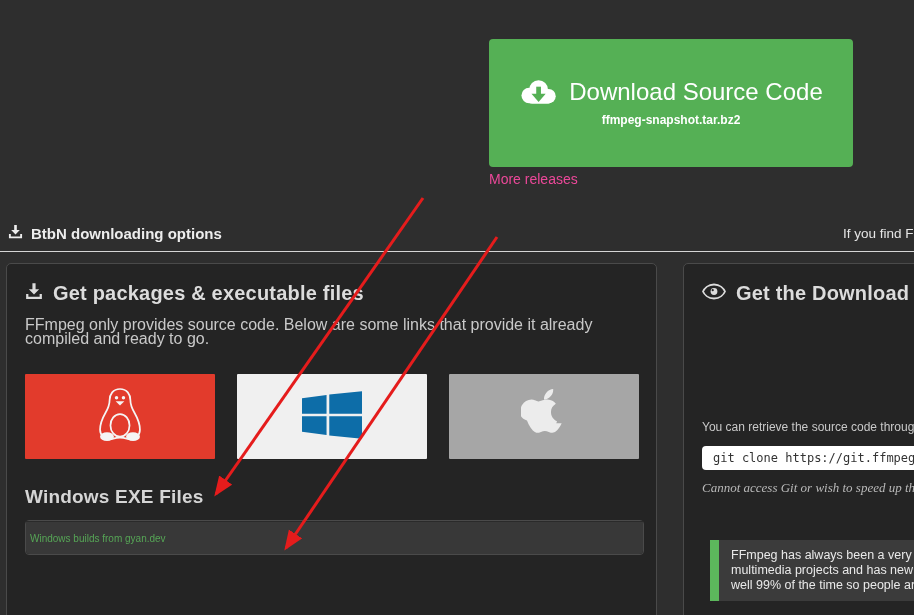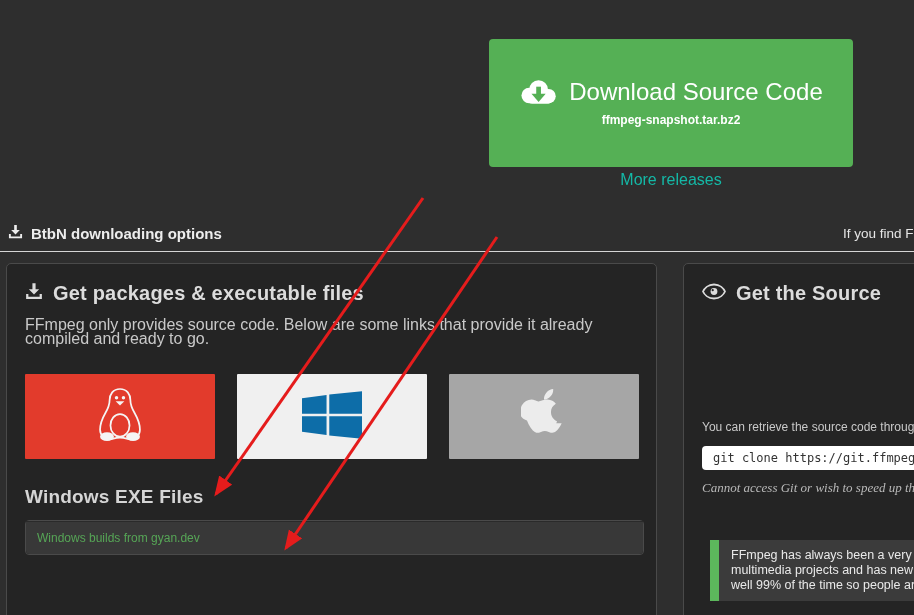--- a/index.html
+++ b/index.html
@@ -15,22 +15,22 @@
     position:absolute; left:489px; top:39px; width:364px; height:128px;
     background:#55b055; border:none; border-radius:4px; color:#fff;
     display:flex; flex-direction:column; align-items:center; justify-content:center;
     cursor:pointer; padding:0;
   }
   .hero-title { display:flex; align-items:center; gap:12px; font-size:24px; line-height:1.1; }
   .hero-title svg { display:block; }
   .hero-sub { font-size:12px; font-weight:bold; margin-top:7px;text-align:center; }
 
   .more-releases {
-    position:absolute; left:489px; top:171px; width:364px; text-align:center;
-    color:#14b8a6; font-size:16px; cursor:pointer; text-decoration:none;
+    position:absolute; left:489px; top:171px; width:364px; text-align:left;
+    color:#ec4899; font-size:14px; cursor:pointer; text-decoration:none;
   }
 
   
   .options-title {
     position:absolute; left:8px; top:224px;
     display:flex; align-items:center; gap:8px;
     color:#ededed; font-weight:bold; font-size:15px;
   }
   .donate-note {
     position:absolute; left:843px; top:226px;
@@ -60,22 +60,22 @@
     cursor:pointer; border-radius:1px;
   }
   .platform-linux   { background:#e23b2c; }
   .platform-windows { background:#f0f0f0; }
   .platform-mac     { background:#a6a6a6; }
 
   .subheading { margin-top:26px; font-size:19px; font-weight:bold; color:#d5d5d5; line-height:23px; letter-spacing:0.2px; }
 
   .link-list { margin-top:12px; border:1px solid #4a4a4a; border-radius:4px; }
   .link-row {
-    height:33px; display:flex; align-items:center; padding-left:11px;
-    background:#383838; font-size:12px; color:#56a556; cursor:pointer;
+    height:33px; display:flex; align-items:center; padding-left:4px;
+    background:#383838; font-size:10px; color:#56a556; cursor:pointer;
   }
   .link-row:first-child { border-radius:4px 4px 0 0; }
   .link-row:last-child  { border-radius:0 0 4px 4px; border-top:1px solid #2a2a2a; }
 
   
   .src-intro { margin-top:115px; font-size:12px; color:#c9c9c9; white-space:nowrap; }
   .code-box {
     margin-top:11px; width:640px; background:#ffffff; border-radius:4px;
     padding:5px 11px; font-family:"DejaVu Sans Mono", monospace;
     font-size:12px; color:#333; white-space:nowrap;
@@ -190,21 +190,21 @@
 
 <div class="panel panel-right">
   <h3 class="panel-h">
     <span>
       <svg width="24" height="17" viewBox="0 0 24 16">
         <path d="M12 1 C6 1 2.3 5 1 8 c1.3 3 5 7 11 7 s9.7-4 11-7 c-1.3-3-5-7-11-7 z" fill="none" stroke="#dcdcdc" stroke-width="1.8"></path>
         <circle cx="12" cy="8" r="3.4" fill="#dcdcdc"></circle>
         <circle cx="10.7" cy="6.7" r="1.1" fill="#242424"></circle>
       </svg>
     </span>
-    <span>Get the Source</span>
+    <span>Get the Download</span>
   </h3>
 
   <p class="src-intro">You can retrieve the source code through Git by using the command:</p>
 
   <div class="code-box">git clone https://git.ffmpeg.org/ffmpeg.git ffmpeg</div>
 
   <div class="src-note">Cannot access Git or wish to speed up the cloning? Get a tarball instead...</div>
 
   <blockquote class="quote">
     <div>FFmpeg has always been a very experimental and developer-driven project. It is a key component in many</div>

